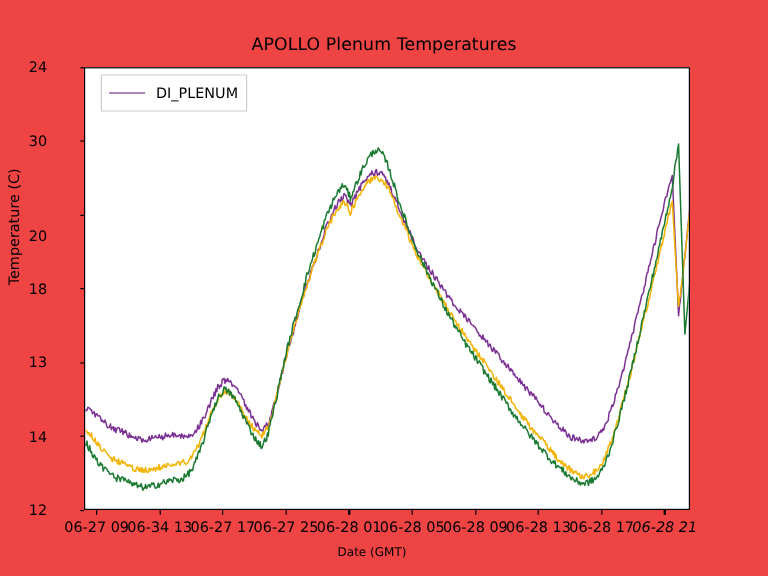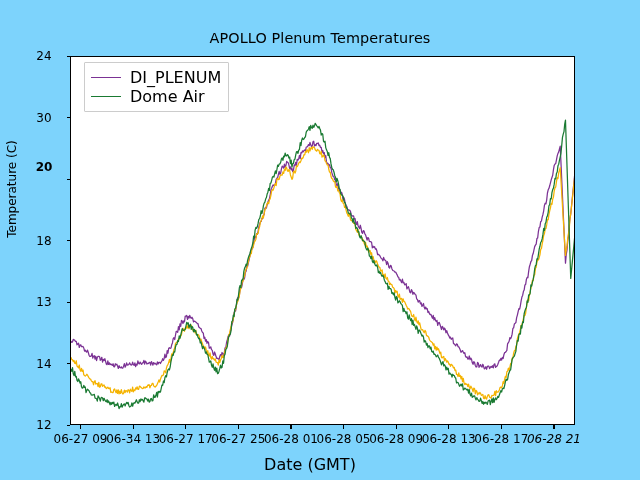--- a/index.html
+++ b/index.html
@@ -11,21 +11,21 @@
     width: 640px;
     height: 480px;
     font-family: "DejaVu Sans", sans-serif;
     color: #000000;
     overflow: hidden;
   }
   #figure {
     position: relative;
     width: 640px;
     height: 480px;
-    background: #7dd3fc;
+    background: #ef4444;
   }
   #chart-title {
     position: absolute;
     left: 0;
     top: 30px;
     width: 640px;
     text-align: center;
     font-size: 14.4px;
     color: #000000;
     letter-spacing: 0.1px;
@@ -58,27 +58,27 @@
     transform: rotate(-90deg);
     transform-origin: center center;
     font-size: 12px;
   }
   #xlabel {
     position: absolute;
     left: 0;
     top: 455px;
     width: 620px;
     text-align: center;
-    font-size: 16px;
+    font-size: 10px;
   }
   .ytick-label {
     position: absolute;
     right: 576px;
     width: 40px;
-    text-align: center;
+    text-align: left;
     font-size: 12px;
     line-height: 12px;
   }
   .ytick-mark {
     position: absolute;
     left: 66.5px;
     width: 3.5px;
     height: 1.1px;
     background: #000000;
   }
@@ -116,21 +116,21 @@
   }
   .legend-swatch {
     width: 30px;
     height: 0;
     border-top-width: 1.4px;
     border-top-style: solid;
     margin-right: 9px;
     flex: 0 0 auto;
   }
   .legend-text {
-    font-size: 16px;
+    font-size: 12px;
     color: #000000;
     white-space: nowrap;
   }
 </style>
 </head>
 <body>
 
 <div id="figure">
 
   <div id="chart-title">APOLLO Plenum Temperatures</div>
@@ -141,21 +141,21 @@
   <div id="y-ticks">
       <div class="ytick-mark" style="top: 424.5px;"></div>
       <div class="ytick-label" style="top: 419px;">12</div>
       <div class="ytick-mark" style="top: 363px;"></div>
       <div class="ytick-label" style="top: 357.5px;">14</div>
       <div class="ytick-mark" style="top: 301.5px;"></div>
       <div class="ytick-label" style="top: 296px;">13</div>
       <div class="ytick-mark" style="top: 240px;"></div>
       <div class="ytick-label" style="top: 234.5px;">18</div>
       <div class="ytick-mark" style="top: 178.5px;"></div>
-      <div class="ytick-label" style="top: 161px; font-weight: bold;">20</div>
+      <div class="ytick-label" style="top: 191px;">20</div>
       <div class="ytick-mark" style="top: 117px;"></div>
       <div class="ytick-label" style="top: 111.5px;">30</div>
       <div class="ytick-mark" style="top: 55.5px;"></div>
       <div class="ytick-label" style="top: 50px;">24</div>
     </div>
   <div id="x-ticks">
       <div class="xtick-mark" style="left: 80.0208px;"></div>
       <div class="xtick-label" style="left: 80.5208px;">06-27 09</div>
       <div class="xtick-mark" style="left: 132.625px;"></div>
       <div class="xtick-label" style="left: 133.125px;">06-34 13</div>
@@ -183,19 +183,15 @@
         <path d="M0.00 300.58L0.75 302.62L1.50 302.68L2.25 304.57L3.01 303.41L3.76 306.25L4.51 306.71L5.26 303.74L6.01 309.09L6.76 309.81L7.51 310.88L8.27 307.98L9.02 312.65L9.77 314.28L10.52 311.32L11.27 314.33L12.02 312.94L12.78 317.82L13.53 318.43L14.28 319.12L15.03 318.33L15.78 317.28L16.53 318.10L17.28 319.66L18.04 320.83L18.79 321.90L19.54 322.14L20.29 323.62L21.04 324.71L21.79 324.54L22.54 327.76L23.30 324.54L24.05 323.67L24.80 327.10L25.55 326.51L26.30 326.49L27.05 329.62L27.81 325.41L28.56 330.13L29.31 329.77L30.06 326.97L30.81 326.78L31.56 329.36L32.31 328.36L33.07 327.95L33.82 330.42L34.57 329.94L35.32 331.65L36.07 330.97L36.82 330.10L37.57 331.32L38.33 331.67L39.08 330.67L39.83 335.32L40.58 335.02L41.33 335.62L42.08 335.70L42.83 332.55L43.59 331.98L44.34 333.96L45.09 335.78L45.84 332.84L46.59 336.34L47.34 332.78L48.10 336.80L48.85 334.15L49.60 336.47L50.35 332.66L51.10 335.78L51.85 336.99L52.60 336.25L53.36 333.17L54.11 335.58L54.86 333.59L55.61 333.80L56.36 335.10L57.11 332.68L57.86 333.16L58.62 335.78L59.37 332.23L60.12 333.48L60.87 334.36L61.62 330.04L62.37 334.86L63.13 332.86L63.88 333.70L64.63 330.82L65.38 332.01L66.13 329.82L66.88 332.34L67.63 332.46L68.39 329.22L69.14 329.43L69.89 330.33L70.64 330.99L71.39 331.53L72.14 331.40L72.89 329.78L73.65 330.83L74.40 330.83L75.15 329.62L75.90 330.40L76.65 328.10L77.40 328.27L78.15 327.56L78.91 330.80L79.66 328.68L80.41 328.48L81.16 326.37L81.91 326.28L82.66 328.82L83.42 329.58L84.17 330.00L84.92 329.20L85.67 328.40L86.42 326.71L87.17 325.00L87.92 322.92L88.68 325.05L89.43 322.24L90.18 320.17L90.93 318.45L91.68 318.68L92.43 317.82L93.18 313.91L93.94 314.23L94.69 315.83L95.44 311.05L96.19 308.63L96.94 307.62L97.69 305.55L98.44 302.42L99.20 305.70L99.95 301.62L100.70 296.84L101.45 297.45L102.20 295.82L102.95 292.48L103.71 291.10L104.46 286.59L105.21 285.63L105.96 285.03L106.71 284.62L107.46 281.83L108.21 282.16L108.97 280.37L109.72 278.99L110.47 277.63L111.22 273.56L111.97 271.26L112.72 272.80L113.47 274.26L114.23 270.89L114.98 271.57L115.73 268.94L116.48 271.00L117.23 267.03L117.98 271.73L118.74 270.41L119.49 269.03L120.24 268.13L120.99 272.05L121.74 272.63L122.49 274.27L123.24 273.14L124.00 275.80L124.75 273.20L125.50 277.80L126.25 278.14L127.00 277.47L127.75 278.00L128.50 280.48L129.26 283.75L130.01 282.14L130.76 284.70L131.51 286.65L132.26 289.59L133.01 289.41L133.76 292.03L134.52 289.99L135.27 293.42L136.02 296.31L136.77 293.59L137.52 298.49L138.27 299.08L139.03 295.85L139.78 300.57L140.53 302.15L141.28 299.46L142.03 301.76L142.78 301.69L143.53 303.18L144.29 301.82L145.04 305.01L145.79 305.41L146.54 305.66L147.29 308.07L148.04 302.84L148.79 305.50L149.55 302.85L150.30 301.49L151.05 298.31L151.80 300.67L152.55 300.32L153.30 296.41L154.06 293.77L154.81 291.10L155.56 290.21L156.31 287.57L157.06 282.23L157.81 277.86L158.56 276.52L159.32 272.34L160.07 269.76L160.82 265.12L161.57 265.00L162.32 261.66L163.07 258.11L163.82 252.93L164.58 252.69L165.33 248.62L166.08 245.32L166.83 244.42L167.58 241.46L168.33 238.84L169.08 233.52L169.84 231.30L170.59 227.98L171.34 223.99L172.09 224.16L172.84 220.23L173.59 218.71L174.35 213.83L175.10 212.16L175.85 211.47L176.60 207.49L177.35 204.74L178.10 201.02L178.85 199.78L179.61 196.52L180.36 196.59L181.11 190.77L181.86 190.88L182.61 188.13L183.36 184.66L184.11 184.06L184.87 182.16L185.62 176.89L186.37 177.02L187.12 176.33L187.87 171.91L188.62 169.75L189.38 165.22L190.13 163.78L190.88 161.73L191.63 158.92L192.38 160.98L193.13 156.74L193.88 152.40L194.64 151.97L195.39 148.96L196.14 146.53L196.89 145.46L197.64 146.80L198.39 143.06L199.14 141.79L199.90 138.32L200.65 134.10L201.40 132.70L202.15 133.18L202.90 130.84L203.65 128.19L204.40 126.37L205.16 128.66L205.91 122.47L206.66 121.40L207.41 122.61L208.16 122.37L208.91 119.23L209.67 117.86L210.42 118.10L211.17 118.17L211.92 114.92L212.67 116.34L213.42 112.15L214.17 113.55L214.93 109.95L215.68 110.81L216.43 113.85L217.18 114.44L217.93 112.36L218.68 113.62L219.43 117.95L220.19 119.95L220.94 122.35L221.69 120.93L222.44 114.69L223.19 113.97L223.94 116.17L224.69 114.53L225.45 108.83L226.20 109.60L226.95 108.19L227.70 106.20L228.45 104.92L229.20 105.51L229.96 103.73L230.71 101.16L231.46 101.68L232.21 100.37L232.96 97.61L233.71 97.84L234.46 94.27L235.22 95.33L235.97 92.47L236.72 93.81L237.47 95.74L238.22 90.62L238.97 93.96L239.72 91.24L240.48 90.36L241.23 92.38L241.98 89.62L242.73 90.21L243.48 90.59L244.23 92.71L244.99 93.55L245.74 94.17L246.49 92.32L247.24 93.16L247.99 93.36L248.74 96.61L249.49 97.01L250.25 94.24L251.00 100.11L251.75 99.59L252.50 97.92L253.25 99.28L254.00 103.75L254.75 104.41L255.51 106.57L256.26 107.93L257.01 107.95L257.76 112.25L258.51 115.04L259.26 115.06L260.01 119.51L260.77 121.44L261.52 121.83L262.27 123.93L263.02 124.71L263.77 124.73L264.52 129.93L265.28 130.45L266.03 129.32L266.78 133.78L267.53 133.04L268.28 135.60L269.03 136.69L269.78 142.48L270.54 144.62L271.29 142.92L272.04 146.20L272.79 146.58L273.54 150.48L274.29 149.53L275.04 152.96L275.80 155.87L276.55 157.24L277.30 159.30L278.05 155.81L278.80 158.59L279.55 162.91L280.31 163.46L281.06 164.00L281.81 164.22L282.56 166.40L283.31 166.26L284.06 167.55L284.81 172.37L285.57 173.83L286.32 175.27L287.07 172.63L287.82 177.35L288.57 179.22L289.32 179.27L290.07 179.92L290.83 180.26L291.58 183.79L292.33 182.75L293.08 186.10L293.83 187.90L294.58 185.47L295.33 189.66L296.09 188.99L296.84 191.23L297.59 195.23L298.34 193.44L299.09 193.66L299.84 197.38L300.60 195.76L301.35 202.04L302.10 199.64L302.85 203.07L303.60 204.13L304.35 205.70L305.10 203.69L305.86 204.57L306.61 207.33L307.36 208.88L308.11 210.26L308.86 210.40L309.61 214.22L310.36 213.95L311.12 212.79L311.87 218.16L312.62 217.77L313.37 220.31L314.12 216.84L314.87 221.08L315.63 222.00L316.38 220.52L317.13 224.15L317.88 224.41L318.63 227.60L319.38 226.23L320.13 227.47L320.89 227.64L321.64 230.25L322.39 230.50L323.14 231.65L323.89 236.08L324.64 233.29L325.39 235.22L326.15 234.30L326.90 239.32L327.65 240.04L328.40 237.18L329.15 242.33L329.90 241.54L330.65 241.49L331.41 245.43L332.16 241.92L332.91 244.34L333.66 244.85L334.41 246.59L335.16 248.36L335.92 249.69L336.67 252.13L337.42 251.40L338.17 252.08L338.92 253.43L339.67 254.68L340.42 258.09L341.18 259.56L341.93 259.48L342.68 257.49L343.43 262.00L344.18 263.87L344.93 260.10L345.68 264.16L346.44 266.10L347.19 263.84L347.94 267.67L348.69 265.85L349.44 269.36L350.19 272.57L350.94 272.80L351.70 272.74L352.45 274.43L353.20 275.76L353.95 273.35L354.70 274.45L355.45 278.40L356.21 278.86L356.96 279.36L357.71 280.20L358.46 282.77L359.21 283.87L359.96 284.59L360.71 285.11L361.47 285.79L362.22 288.26L362.97 286.81L363.72 291.86L364.47 289.41L365.22 293.23L365.97 290.20L366.73 292.76L367.48 291.76L368.23 294.25L368.98 296.58L369.73 295.14L370.48 300.37L371.24 300.91L371.99 299.86L372.74 299.47L373.49 303.89L374.24 301.53L374.99 303.01L375.74 305.18L376.50 303.92L377.25 305.11L378.00 307.35L378.75 307.18L379.50 309.31L380.25 307.28L381.00 307.91L381.76 308.91L382.51 310.93L383.26 310.38L384.01 313.65L384.76 313.12L385.51 317.48L386.26 317.35L387.02 319.51L387.77 315.78L388.52 319.40L389.27 318.42L390.02 321.86L390.77 319.35L391.53 324.74L392.28 321.39L393.03 325.86L393.78 327.60L394.53 326.38L395.28 327.34L396.03 327.14L396.79 329.50L397.54 327.08L398.29 330.17L399.04 331.84L399.79 329.16L400.54 330.58L401.29 332.07L402.05 334.91L402.80 331.20L403.55 331.48L404.30 336.86L405.05 333.42L405.80 334.18L406.56 337.82L407.31 335.98L408.06 336.97L408.81 335.40L409.56 336.30L410.31 338.38L411.06 338.05L411.82 337.37L412.57 341.18L413.32 341.74L414.07 338.63L414.82 341.26L415.57 341.99L416.32 339.44L417.08 337.78L417.83 337.74L418.58 340.12L419.33 340.63L420.08 341.07L420.83 338.33L421.58 338.53L422.34 338.41L423.09 337.90L423.84 334.31L424.59 338.59L425.34 333.72L426.09 335.20L426.85 335.21L427.60 334.40L428.35 333.02L429.10 330.35L429.85 330.19L430.60 330.82L431.35 329.12L432.11 324.55L432.86 326.43L433.61 322.48L434.36 319.32L435.11 320.58L435.86 314.84L436.61 314.26L437.37 311.05L438.12 313.40L438.87 310.34L439.62 306.58L440.37 306.14L441.12 301.22L441.87 301.10L442.63 296.16L443.38 293.69L444.13 293.93L444.88 289.46L445.63 288.08L446.38 281.66L447.14 278.95L447.89 277.10L448.64 275.45L449.39 272.12L450.14 268.38L450.89 267.59L451.64 265.21L452.40 261.69L453.15 258.32L453.90 258.55L454.65 256.28L455.40 250.47L456.15 245.32L456.90 242.22L457.66 243.97L458.41 238.26L459.16 234.68L459.91 231.12L460.66 227.79L461.41 223.46L462.17 223.68L462.92 218.32L463.67 217.68L464.42 211.56L465.17 210.27L465.92 205.15L466.67 202.45L467.43 202.99L468.18 200.70L468.93 197.82L469.68 192.36L470.43 191.54L471.18 186.95L471.93 183.43L472.69 178.45L473.44 176.53L474.19 171.87L474.94 171.55L475.69 167.93L476.44 162.51L477.19 162.85L477.95 157.43L478.70 153.96L479.45 150.79L480.20 146.44L480.95 147.31L481.70 142.15L482.46 139.99L483.21 134.01L483.96 130.77L484.71 130.03L485.46 124.57L486.21 120.73L486.96 121.50L487.72 115.70L488.47 113.09L489.22 110.70L489.97 123.44L490.72 136.18L491.47 148.92L492.22 161.66L492.98 174.40L493.73 187.14L494.48 198.30L495.23 192.26L495.98 188.67L496.73 181.71L497.49 176.29L498.24 171.67L498.99 161.39L499.74 156.83L500.49 149.80L501.24 142.77L501.99 135.74L502.75 128.71L503.50 121.68L504.25 114.65L505.00 107.63" fill="none" stroke="#f5b301" stroke-width="1.25" stroke-linejoin="round" stroke-linecap="round"></path>
         <path d="M0.00 312.52L0.75 314.37L1.50 310.53L2.25 316.78L3.01 318.52L3.76 314.40L4.51 319.78L5.26 319.35L6.01 323.44L6.76 324.51L7.51 321.87L8.27 323.49L9.02 326.07L9.77 324.74L10.52 329.81L11.27 331.18L12.02 330.71L12.78 328.33L13.53 330.42L14.28 329.97L15.03 335.57L15.78 333.28L16.53 332.22L17.28 333.07L18.04 333.63L18.79 335.60L19.54 336.00L20.29 337.98L21.04 338.21L21.79 337.83L22.54 337.77L23.30 337.39L24.05 341.17L24.80 341.26L25.55 341.70L26.30 344.18L27.05 338.88L27.81 340.05L28.56 341.63L29.31 344.18L30.06 340.78L30.81 340.37L31.56 341.03L32.31 343.71L33.07 341.30L33.82 342.87L34.57 344.17L35.32 344.79L36.07 342.66L36.82 345.66L37.57 343.92L38.33 345.57L39.08 347.81L39.83 345.34L40.58 347.39L41.33 345.38L42.08 346.63L42.83 345.06L43.59 349.43L44.34 347.94L45.09 347.32L45.84 348.54L46.59 345.99L47.34 348.61L48.10 351.60L48.85 349.71L49.60 349.81L50.35 346.66L51.10 350.14L51.85 348.56L52.60 347.45L53.36 346.85L54.11 348.97L54.86 346.85L55.61 345.42L56.36 346.61L57.11 345.45L57.86 348.48L58.62 350.02L59.37 349.53L60.12 348.95L60.87 345.78L61.62 349.24L62.37 346.40L63.13 345.82L63.88 346.11L64.63 344.64L65.38 342.77L66.13 344.91L66.88 346.21L67.63 346.10L68.39 342.74L69.14 344.65L69.89 341.91L70.64 343.15L71.39 342.42L72.14 343.82L72.89 345.12L73.65 340.85L74.40 340.96L75.15 341.79L75.90 341.91L76.65 344.02L77.40 342.20L78.15 345.14L78.91 344.58L79.66 341.73L80.41 341.49L81.16 343.96L81.91 343.63L82.66 337.76L83.42 340.28L84.17 340.32L84.92 338.32L85.67 335.41L86.42 340.04L87.17 334.31L87.92 335.66L88.68 334.40L89.43 335.11L90.18 331.61L90.93 328.12L91.68 328.29L92.43 324.00L93.18 325.58L93.94 320.51L94.69 318.66L95.44 319.88L96.19 315.46L96.94 312.95L97.69 311.96L98.44 312.89L99.20 309.77L99.95 304.67L100.70 301.20L101.45 297.83L102.20 298.38L102.95 294.94L103.71 295.18L104.46 290.02L105.21 287.50L105.96 287.29L106.71 283.56L107.46 284.53L108.21 278.81L108.97 281.26L109.72 278.21L110.47 274.82L111.22 271.61L111.97 272.98L112.72 273.37L113.47 272.91L114.23 272.35L114.98 268.83L115.73 265.36L116.48 266.95L117.23 265.83L117.98 270.58L118.74 268.44L119.49 267.22L120.24 272.31L120.99 269.33L121.74 270.11L122.49 274.77L123.24 272.31L124.00 274.58L124.75 273.75L125.50 277.87L126.25 277.29L127.00 280.28L127.75 281.74L128.50 281.30L129.26 285.98L130.01 284.81L130.76 288.33L131.51 291.69L132.26 289.40L133.01 290.94L133.76 292.52L134.52 296.19L135.27 294.98L136.02 297.27L136.77 297.69L137.52 301.03L138.27 305.17L139.03 305.00L139.78 303.90L140.53 308.31L141.28 310.27L142.03 306.89L142.78 310.97L143.53 313.26L144.29 310.20L145.04 314.97L145.79 311.04L146.54 316.72L147.29 316.22L148.04 314.20L148.79 311.45L149.55 308.17L150.30 310.98L151.05 310.38L151.80 303.93L152.55 306.31L153.30 298.68L154.06 297.14L154.81 292.44L155.56 291.65L156.31 289.32L157.06 283.33L157.81 279.36L158.56 278.02L159.32 277.12L160.07 273.72L160.82 264.67L161.57 263.72L162.32 258.19L163.07 259.37L163.82 251.88L164.58 251.21L165.33 248.09L166.08 242.01L166.83 243.00L167.58 237.49L168.33 230.99L169.08 228.50L169.84 230.67L170.59 223.35L171.34 222.88L172.09 221.92L172.84 214.38L173.59 211.15L174.35 209.81L175.10 207.09L175.85 208.45L176.60 203.42L177.35 200.71L178.10 198.56L178.85 196.93L179.61 193.62L180.36 191.19L181.11 189.12L181.86 185.98L182.61 179.21L183.36 180.72L184.11 173.13L184.87 170.33L185.62 171.28L186.37 169.53L187.12 166.24L187.87 162.34L188.62 161.60L189.38 158.75L190.13 153.70L190.88 156.51L191.63 153.86L192.38 148.87L193.13 146.05L193.88 145.22L194.64 142.04L195.39 140.56L196.14 137.10L196.89 135.16L197.64 131.36L198.39 133.53L199.14 126.61L199.90 126.02L200.65 123.35L201.40 120.22L202.15 119.30L202.90 120.21L203.65 116.95L204.40 113.93L205.16 116.55L205.91 112.50L206.66 108.18L207.41 109.43L208.16 107.10L208.91 106.92L209.67 105.30L210.42 101.88L211.17 100.92L211.92 103.42L212.67 99.03L213.42 99.78L214.17 96.12L214.93 98.76L215.68 99.00L216.43 97.64L217.18 98.23L217.93 101.22L218.68 100.10L219.43 106.67L220.19 103.19L220.94 110.17L221.69 106.74L222.44 106.39L223.19 102.65L223.94 102.14L224.69 98.12L225.45 94.88L226.20 94.46L226.95 96.45L227.70 93.23L228.45 92.39L229.20 85.74L229.96 88.63L230.71 83.14L231.46 81.00L232.21 82.51L232.96 81.98L233.71 80.52L234.46 79.71L235.22 75.16L235.97 73.81L236.72 73.31L237.47 71.94L238.22 69.71L238.97 73.47L239.72 68.38L240.48 70.49L241.23 71.32L241.98 68.21L242.73 70.42L243.48 68.82L244.23 66.29L244.99 67.48L245.74 68.86L246.49 69.63L247.24 70.89L247.99 69.41L248.74 71.57L249.49 73.14L250.25 78.07L251.00 76.57L251.75 77.25L252.50 84.24L253.25 85.13L254.00 84.24L254.75 90.60L255.51 92.83L256.26 94.41L257.01 98.47L257.76 95.64L258.51 100.31L259.26 101.58L260.01 106.92L260.77 110.50L261.52 112.24L262.27 112.85L263.02 115.25L263.77 118.67L264.52 120.27L265.28 124.80L266.03 121.34L266.78 123.63L267.53 127.23L268.28 131.38L269.03 132.58L269.78 136.86L270.54 137.72L271.29 138.44L272.04 139.22L272.79 142.92L273.54 145.71L274.29 145.96L275.04 149.82L275.80 151.16L276.55 152.61L277.30 156.00L278.05 156.53L278.80 157.03L279.55 156.07L280.31 160.75L281.06 161.74L281.81 165.24L282.56 161.72L283.31 166.27L284.06 166.22L284.81 171.49L285.57 170.49L286.32 171.32L287.07 174.91L287.82 174.66L288.57 179.62L289.32 181.02L290.07 178.60L290.83 181.00L291.58 183.56L292.33 183.59L293.08 184.29L293.83 185.01L294.58 190.35L295.33 192.11L296.09 193.04L296.84 191.06L297.59 193.28L298.34 199.02L299.09 199.01L299.84 201.59L300.60 199.09L301.35 204.36L302.10 205.74L302.85 203.31L303.60 206.61L304.35 208.35L305.10 208.86L305.86 207.92L306.61 210.45L307.36 215.61L308.11 214.23L308.86 216.45L309.61 215.47L310.36 218.13L311.12 219.31L311.87 218.25L312.62 219.79L313.37 223.19L314.12 224.59L314.87 226.49L315.63 226.86L316.38 226.09L317.13 232.38L317.88 229.30L318.63 231.61L319.38 231.59L320.13 232.24L320.89 236.36L321.64 235.69L322.39 237.86L323.14 235.82L323.89 240.28L324.64 243.12L325.39 239.50L326.15 240.66L326.90 245.80L327.65 245.01L328.40 243.73L329.15 244.93L329.90 246.83L330.65 247.30L331.41 248.62L332.16 254.58L332.91 251.45L333.66 254.40L334.41 254.39L335.16 256.72L335.92 254.83L336.67 260.88L337.42 262.16L338.17 257.91L338.92 261.40L339.67 263.69L340.42 261.52L341.18 267.61L341.93 263.07L342.68 268.46L343.43 267.43L344.18 269.91L344.93 272.38L345.68 268.93L346.44 271.17L347.19 276.29L347.94 273.13L348.69 273.16L349.44 275.07L350.19 277.14L350.94 279.09L351.70 278.26L352.45 279.92L353.20 285.05L353.95 283.47L354.70 284.64L355.45 288.02L356.21 286.50L356.96 290.56L357.71 288.84L358.46 288.83L359.21 291.92L359.96 290.18L360.71 294.45L361.47 295.14L362.22 294.11L362.97 297.39L363.72 297.23L364.47 297.98L365.22 299.81L365.97 299.14L366.73 298.01L367.48 300.41L368.23 301.21L368.98 303.15L369.73 305.26L370.48 307.91L371.24 305.87L371.99 304.64L372.74 308.90L373.49 307.71L374.24 308.98L374.99 312.97L375.74 310.16L376.50 312.64L377.25 311.36L378.00 317.06L378.75 315.90L379.50 317.12L380.25 317.39L381.00 320.16L381.76 317.24L382.51 318.33L383.26 318.49L384.01 320.41L384.76 321.27L385.51 325.99L386.26 325.28L387.02 325.50L387.77 327.32L388.52 329.29L389.27 328.43L390.02 327.15L390.77 329.01L391.53 326.87L392.28 332.95L393.03 332.35L393.78 331.04L394.53 331.69L395.28 332.34L396.03 332.98L396.79 332.23L397.54 336.13L398.29 332.58L399.04 337.32L399.79 338.93L400.54 336.17L401.29 340.27L402.05 339.78L402.80 338.76L403.55 338.82L404.30 341.07L405.05 342.91L405.80 340.60L406.56 342.09L407.31 343.05L408.06 344.45L408.81 344.12L409.56 341.05L410.31 343.69L411.06 346.41L411.82 344.45L412.57 347.27L413.32 345.32L414.07 346.33L414.82 345.11L415.57 345.84L416.32 347.42L417.08 344.11L417.83 343.58L418.58 343.06L419.33 347.54L420.08 344.37L420.83 341.81L421.58 345.60L422.34 340.83L423.09 345.35L423.84 342.61L424.59 340.93L425.34 342.60L426.09 341.18L426.85 339.33L427.60 340.43L428.35 337.94L429.10 335.76L429.85 333.69L430.60 335.03L431.35 331.95L432.11 331.05L432.86 331.64L433.61 328.57L434.36 324.81L435.11 322.11L435.86 323.43L436.61 322.44L437.37 317.53L438.12 315.46L438.87 313.57L439.62 312.86L440.37 307.56L441.12 302.40L441.87 300.66L442.63 299.95L443.38 299.13L444.13 296.44L444.88 294.19L445.63 287.49L446.38 283.40L447.14 284.06L447.89 277.85L448.64 276.57L449.39 277.11L450.14 268.65L450.89 271.03L451.64 264.83L452.40 265.52L453.15 256.78L453.90 253.99L454.65 251.80L455.40 250.46L456.15 243.92L456.90 245.36L457.66 237.84L458.41 237.95L459.16 236.15L459.91 227.86L460.66 229.13L461.41 225.42L462.17 222.41L462.92 218.28L463.67 212.00L464.42 208.72L465.17 207.93L465.92 201.94L466.67 202.11L467.43 197.33L468.18 192.25L468.93 189.26L469.68 185.48L470.43 184.39L471.18 181.72L471.93 177.44L472.69 171.46L473.44 173.52L474.19 166.82L474.94 165.32L475.69 160.23L476.44 158.84L477.19 155.27L477.95 148.77L478.70 147.64L479.45 141.56L480.20 141.96L480.95 135.65L481.70 132.60L482.46 131.07L483.21 127.20L483.96 121.27L484.71 121.82L485.46 116.44L486.21 115.05L486.96 108.83L487.72 107.15L488.47 103.23L489.22 99.82L489.97 96.01L490.72 88.41L491.47 80.39L492.22 77.20L492.98 74.57L493.73 67.09L494.48 63.04L495.23 85.66L495.98 108.28L496.73 130.91L497.49 153.53L498.24 176.15L498.99 198.78L499.74 221.40L500.49 213.49L501.24 205.59L501.99 197.68L502.75 189.77L503.50 181.86L504.25 173.96L505.00 93.79" fill="none" stroke="#1a7a32" stroke-width="1.25" stroke-linejoin="round" stroke-linecap="round"></path>
       </svg>
   </div>
 
   <div id="legend-box">
       <div class="legend-row">
         <span class="legend-swatch" style="border-top-color: rgb(123, 50, 148);"></span>
         <span class="legend-text">DI_PLENUM</span>
       </div>
-      <div class="legend-row">
-        <span class="legend-swatch" style="border-top-color: rgb(26, 122, 50);"></span>
-        <span class="legend-text">Dome Air</span>
-      </div>
     </div>
 
 </div>
 
 </body></html>

